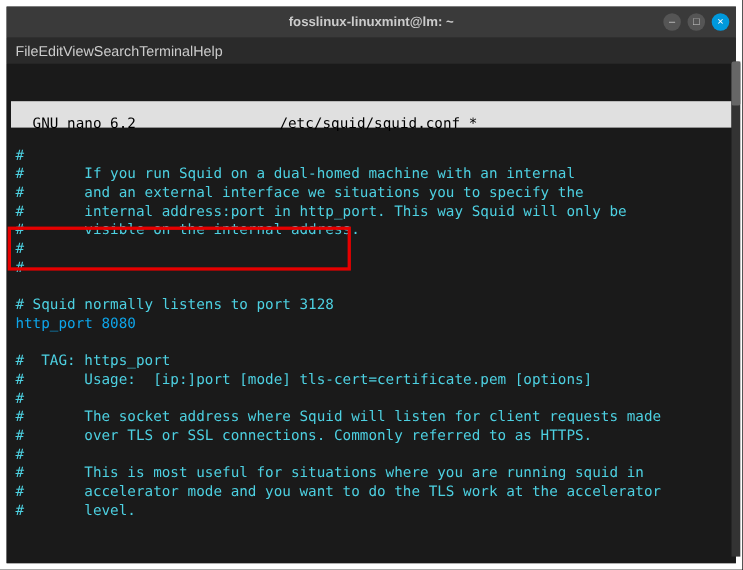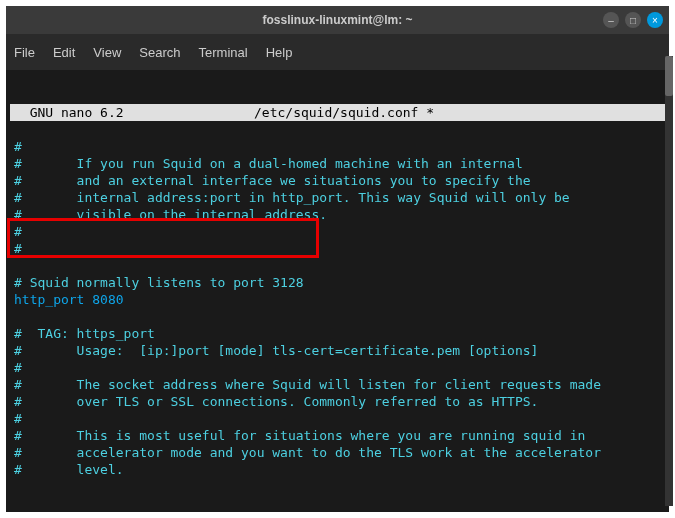--- a/index.html
+++ b/index.html
@@ -44,26 +44,25 @@
       align-items: center;
       justify-content: center;
       font-size: 10px;
       color: #ccc;
       cursor: pointer;
     }
     .btn-min { background: #555; }
     .btn-max { background: #555; }
     .btn-close { background: #0099dd; color: #fff; }
     .menubar {
-      height: 36px;
+      height: 24px;
       background: #2a2a2a;
       display: flex;
       align-items: center;
       padding: 0 8px;
-      gap: 18px;
       font-size: 13px;
       color: #ccc;
     }
     .menu-item { cursor: pointer; }
     .terminal {
       flex: 1;
       background: #1a1a1a;
       padding: 0 8px;
       font-family: "DejaVu Sans Mono", "Courier New", monospace;
       font-size: 13px;
@@ -72,21 +71,21 @@
       overflow: hidden;
       white-space: pre;
       position: relative;
     }
     .nano-header {
       background: #e0e0e0;
       color: #000;
       display: flex;
       height: 17px;
       margin: 0 -4px;
-      padding: 0 4px;
+      padding: 12px 4px;
     }
     .nano-header-left { flex: 0 0 240px; }
     .nano-header-right { flex: 1; }
     .comment { color: #4dd0e1; }
     .setting { color: #0ea5e9; }
     .highlight-box {
       position: absolute;
       border: 3px solid #e60000;
       pointer-events: none;
     }

